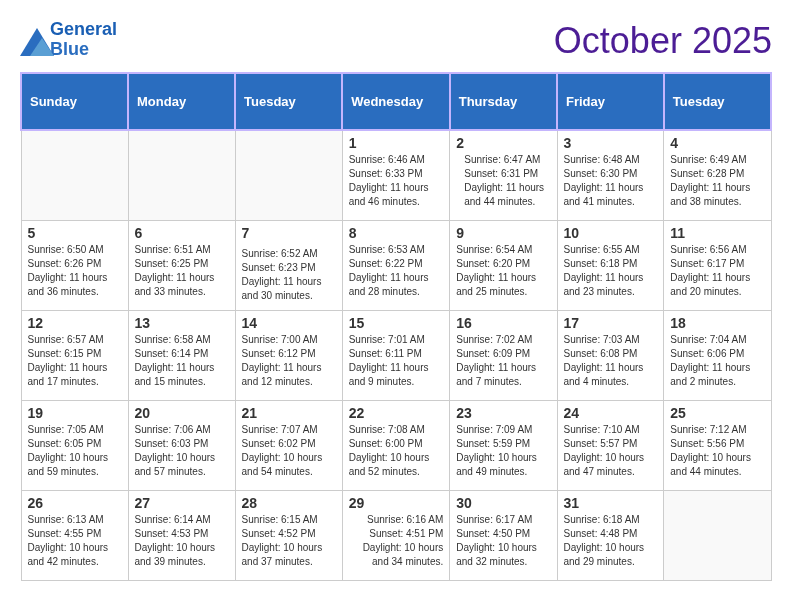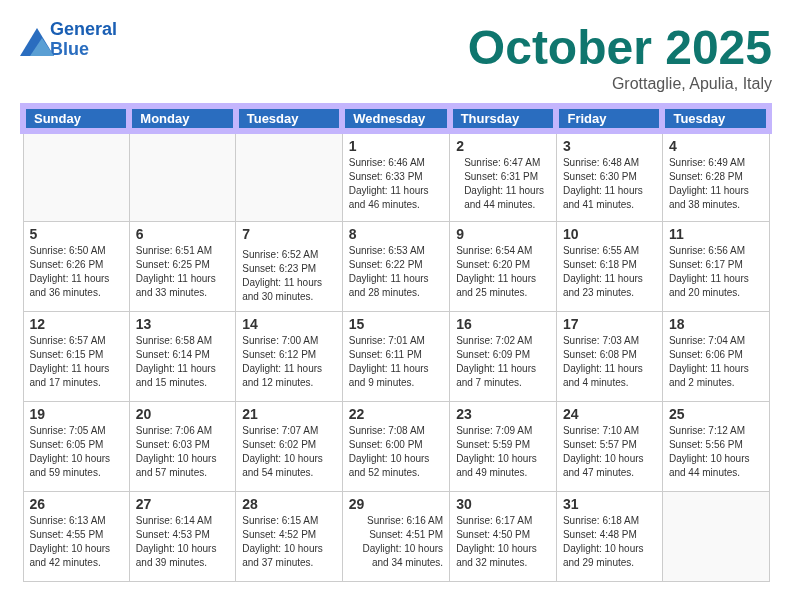--- a/index.html
+++ b/index.html
@@ -31,41 +31,41 @@
     }
     .logo-icon {
       width: 30px;
       height: 24px;
       position: relative;
     }
     .title-block {
       text-align: right;
     }
     .month-title {
-      font-size: 48px;
-      font-weight: bold;
-      color: #0f766e;
+      font-size: 36px;
+      font-weight: normal;
+      color: #4c1d95;
     }
     .location {
       font-size: 16px;
       color: #555;
     }
     .calendar {
       width: 100%;
       border-collapse: collapse;
       border: 1px solid #ccc;
     }
     .calendar th {
       background: #2a6dbf;
       color: #fff;
       text-align: left;
-      padding: 2px 8px;
+      padding: 20px 8px;
       font-size: 13px;
       font-weight: bold;
-      border: 6px solid #c4b5fd;
+      border: 2px solid #c4b5fd;
     }
     .calendar td {
       vertical-align: top;
       padding: 4px 6px;
       border: 1px solid #ccc;
       width: 108px;
       min-height: 80px;
       font-size: 10.5px;
       color: #333;
     }
@@ -98,21 +98,20 @@
         <polygon points="10,28 22,10 34,28" fill="#5a9fd4"></polygon>
       </svg>
     </div>
     <div class="logo-text">
       <div><span>General</span></div>
       <div><span style="color:#2a6dbf">Blue</span></div>
     </div>
   </div>
   <div class="title-block">
     <div class="month-title">October 2025</div>
-    <div class="location">Grottaglie, Apulia, Italy</div>
   </div>
 </div>
 
 <table class="calendar">
   <thead>
     <tr>
     <th>Sunday</th>
         <th>Monday</th>
         <th>Tuesday</th>
         <th>Wednesday</th>

